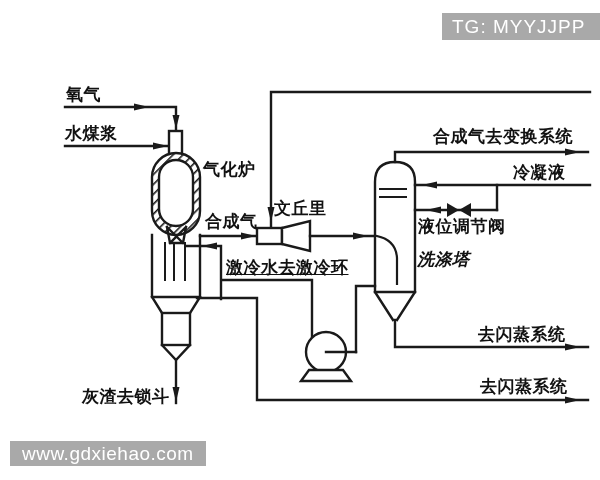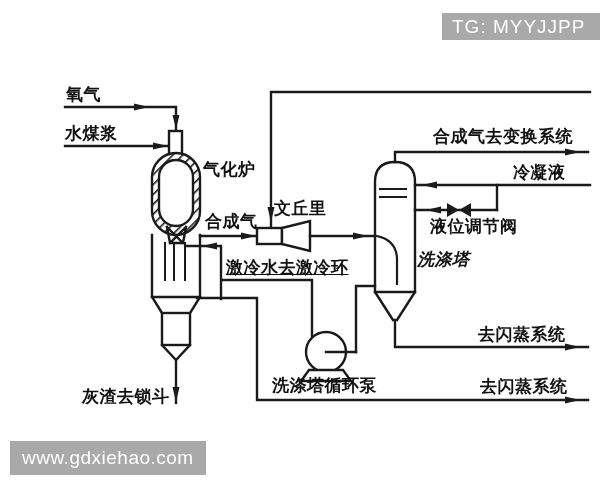--- a/index.html
+++ b/index.html
@@ -4,21 +4,21 @@
 <style>
   html,body{margin:0;padding:0;background:#e8e8e8;}
   .stage{position:relative;width:600px;height:480px;background:#ffffff;overflow:hidden;
          font-family:"Liberation Sans","DejaVu Sans",sans-serif;}
   svg{position:absolute;left:0;top:0;}
   .label{position:absolute;font-weight:bold;font-size:17px;letter-spacing:0.5px;
          color:#111;white-space:nowrap;line-height:1;}
   .banner{position:absolute;background:#a9a9a9;color:#ffffff;display:flex;align-items:center;
           font-weight:400;white-space:nowrap;}
   .banner.top{left:442px;top:13px;width:158px;height:27px;font-size:19px;padding-left:10px;letter-spacing:1px;}
-  .banner.bottom{left:10px;top:441px;width:184px;height:34px;font-size:19px;padding-left:12px;letter-spacing:0.5px;}
+  .banner.bottom{left:10px;top:441px;width:184px;height:25px;font-size:19px;padding-left:12px;letter-spacing:0.5px;}
 </style>
 </head>
 <body>
 
 <div class="stage">
 
   <svg width="600" height="480" viewBox="0 0 600 480">
     <defs>
       <pattern id="hatch" patternUnits="userSpaceOnUse" width="7" height="7" patternTransform="rotate(45)">
         <rect width="7" height="7" fill="#ffffff"></rect>
@@ -94,23 +94,22 @@
   </svg>
 
   <div class="label" style="left:66px;top:86px;">氧气</div>
   <div class="label" style="left:65px;top:125px;">水煤浆</div>
   <div class="label" style="left:203px;top:161px;">气化炉</div>
   <div class="label" style="left:205px;top:213px;">合成气</div>
   <div class="label" style="left:274px;top:200px;">文丘里</div>
   <div class="label" style="left:226px;top:259px;text-decoration:underline;">激冷水去激冷环</div>
   <div class="label" style="left:433px;top:128px;">合成气去变换系统</div>
   <div class="label" style="left:513px;top:164px;text-align:center;">冷凝液</div>
-  <div class="label" style="left:418px;top:218px;margin-left:12px;">液位调节阀</div>
+  <div class="label" style="left:418px;top:218px;">液位调节阀</div>
   <div class="label" style="left:417px;top:251px;font-style:italic;">洗涤塔</div>
   <div class="label" style="left:478px;top:326px;">去闪蒸系统</div>
   <div class="label" style="left:480px;top:378px;">去闪蒸系统</div>
   <div class="label" style="left:82px;top:388px;">灰渣去锁斗</div>
-  <div class="label" style="left:272px;top:377px;">洗涤塔循环泵</div>
 
   <div class="banner top">TG: MYYJJPP</div>
   <div class="banner bottom">www.gdxiehao.com</div>
 
 </div>
 
 </body></html>

